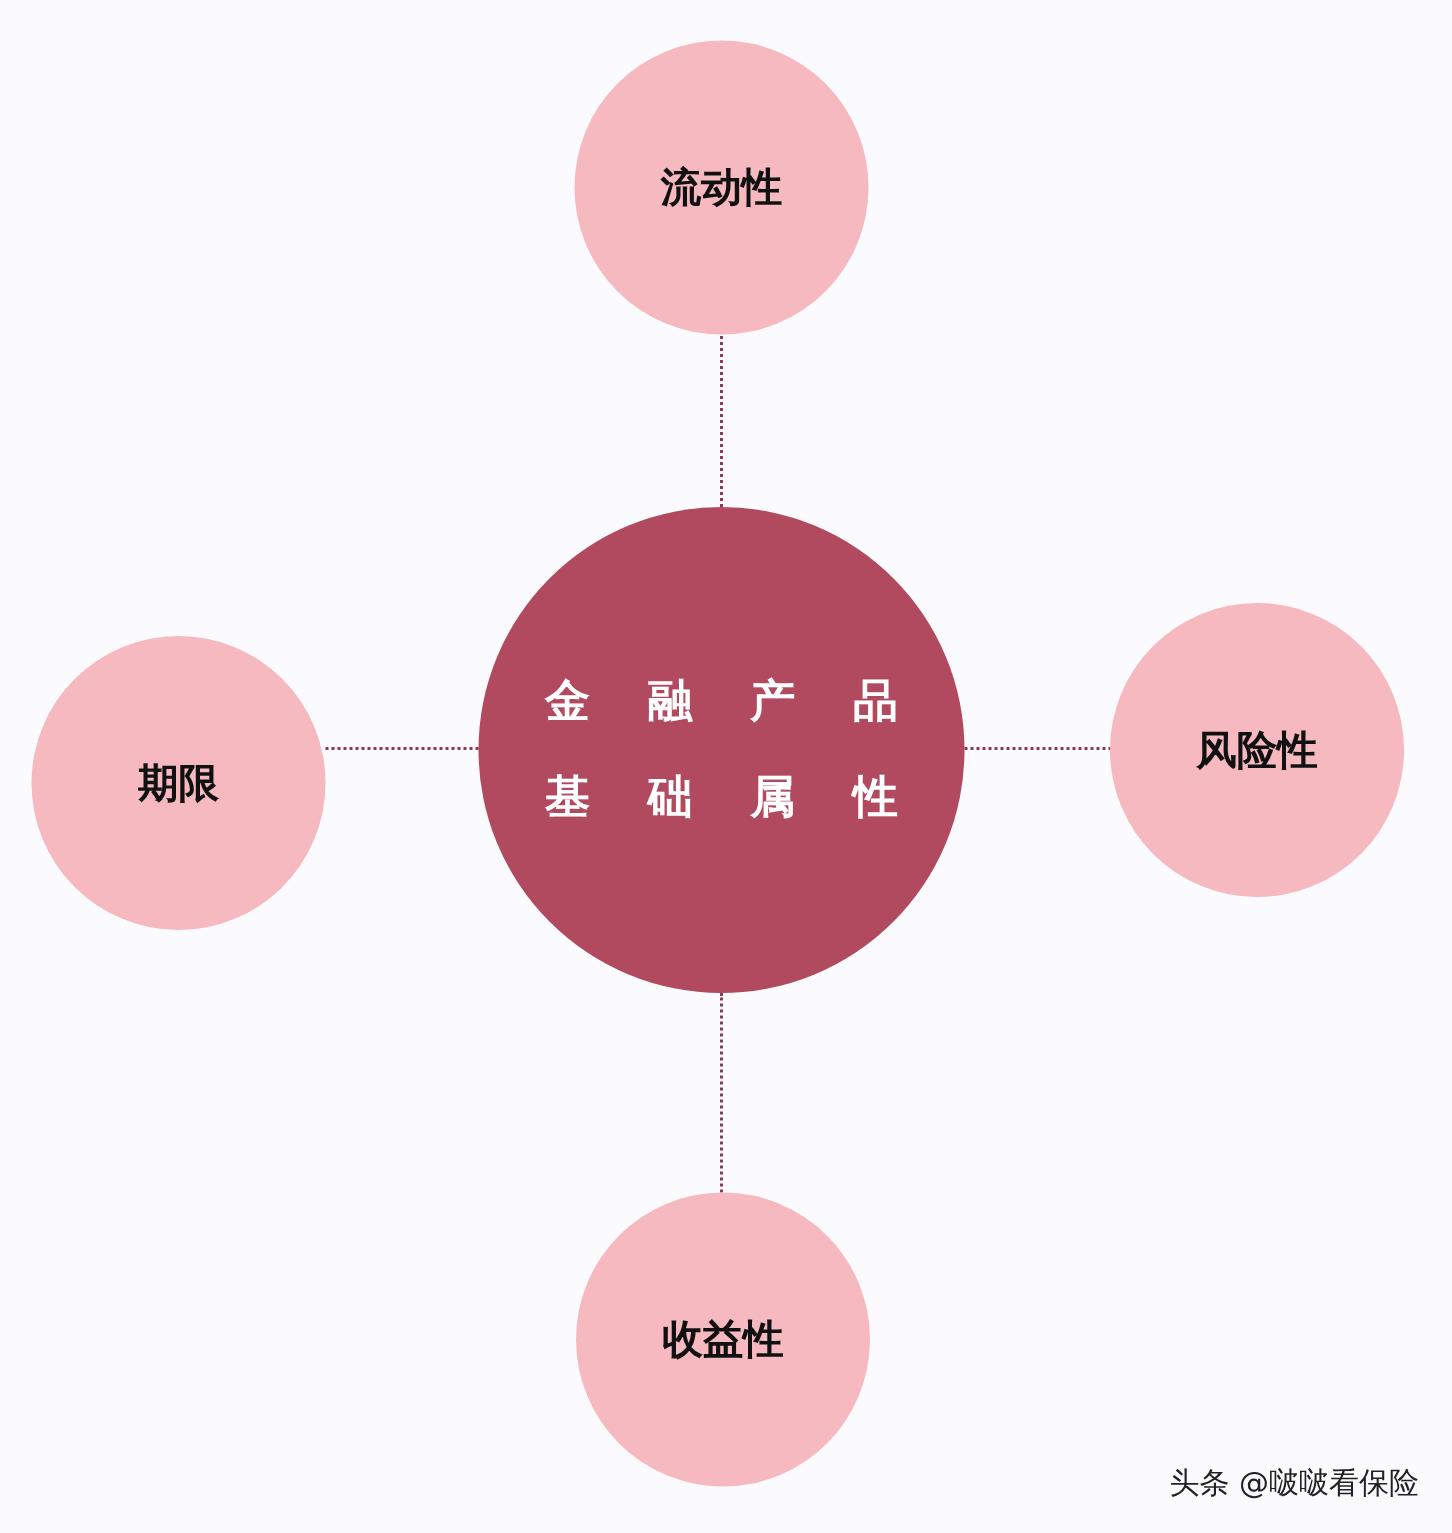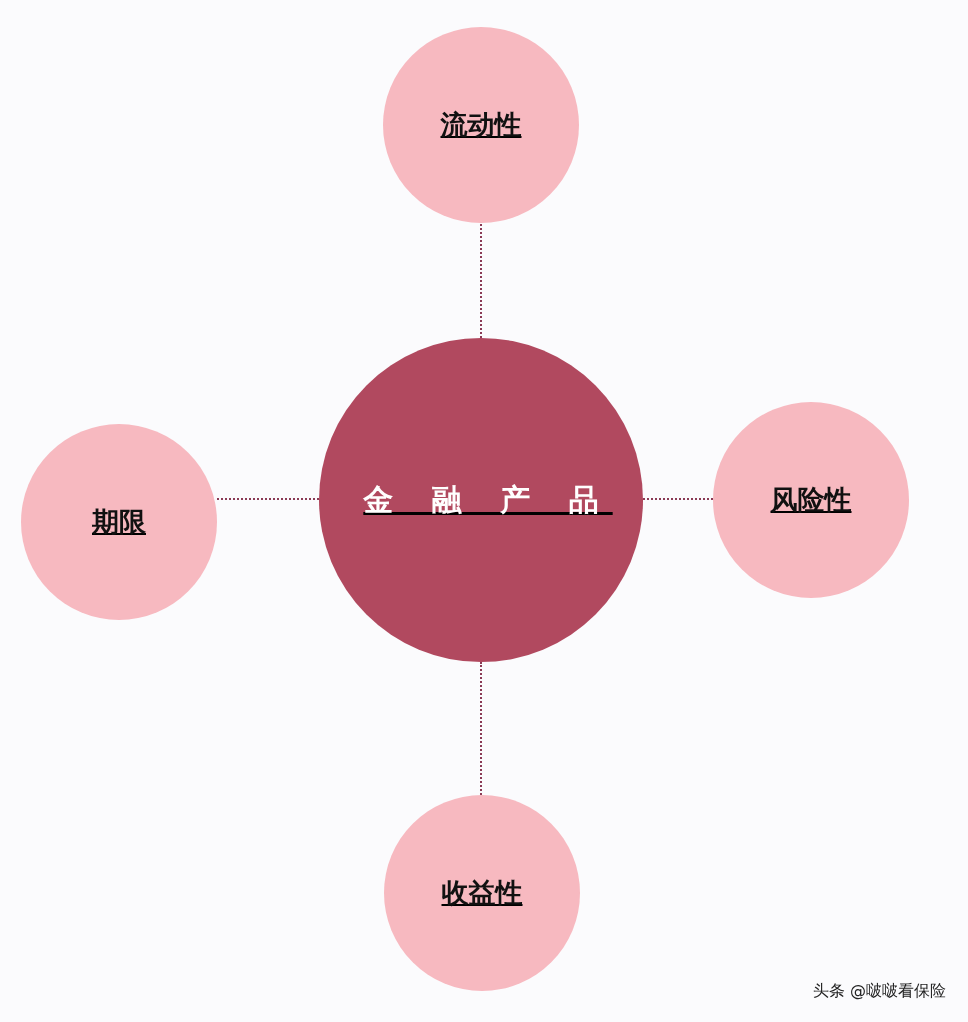--- a/index.html
+++ b/index.html
@@ -1,44 +1,45 @@
 <!DOCTYPE html>
 <html><head>
 <meta charset="utf-8">
 <style>
   html, body { margin:0; padding:0; }
   body { width:968px; height:1022px; background:#fbfbfd; position:relative; overflow:hidden;
          font-family:"DejaVu Sans", "Liberation Sans", sans-serif; }
-  .circle { position:absolute; border-radius:50%; display:flex; align-items:center; justify-content:center;text-decoration:underline; }
+  .circle { position:absolute; border-radius:50%; display:flex; align-items:center; justify-content:center; }
   .outer { width:196px; height:196px; background:#f7b9c0; }
   .outer span { font-weight:bold; font-size:27px; color:#111; letter-spacing:0px; }
   .center { width:324px; height:324px; background:#b1495f; flex-direction:column; }
   .center span { color:#fff; font-weight:bold; font-size:30px; letter-spacing:14px; line-height:64px; margin-left:14px; }
   .vline { position:absolute; width:0; border-left:2px dotted #8a3a55; }
   .hline { position:absolute; height:0; border-top:2px dotted #8a3a55; }
-  .watermark { position:absolute; right:22px; bottom:20px; font-size:16px; color:#222; }
+  .watermark { position:absolute; right:22px; bottom:20px; font-size:20px; color:#222; }
 </style>
 </head>
 <body>
 
 <div class="vline" style="left:480px; top:224px; height:114px;"></div>
 <div class="vline" style="left:480px; top:662px; height:133px;"></div>
 <div class="hline" style="left:217px; top:498px; width:102px;"></div>
 <div class="hline" style="left:643px; top:498px; width:102px;"></div>
 
 <div class="circle outer" style="left:383px; top:27px;">
   <span>流动性</span>
 </div>
 <div class="circle outer" style="left:21px; top:424px;">
   <span>期限</span>
 </div>
-<div class="circle outer" style="left:713px; top:402px;">
+<div class="circle outer" style="left:740px; top:402px;">
   <span>风险性</span>
 </div>
 <div class="circle outer" style="left:384px; top:795px;">
   <span>收益性</span>
 </div>
 
 <div class="circle center" style="left:319px; top:338px;">
   <span>金 融 产 品</span>
+  <span>基 础 属 性</span>
 </div>
 
 <div class="watermark">头条 @啵啵看保险</div>
 
 </body></html>

